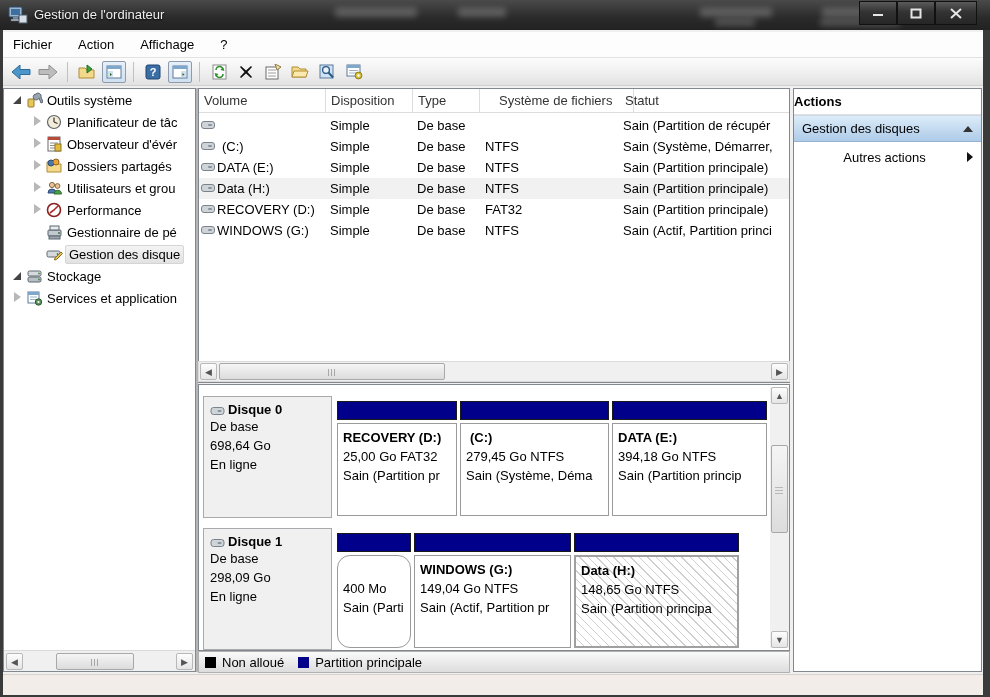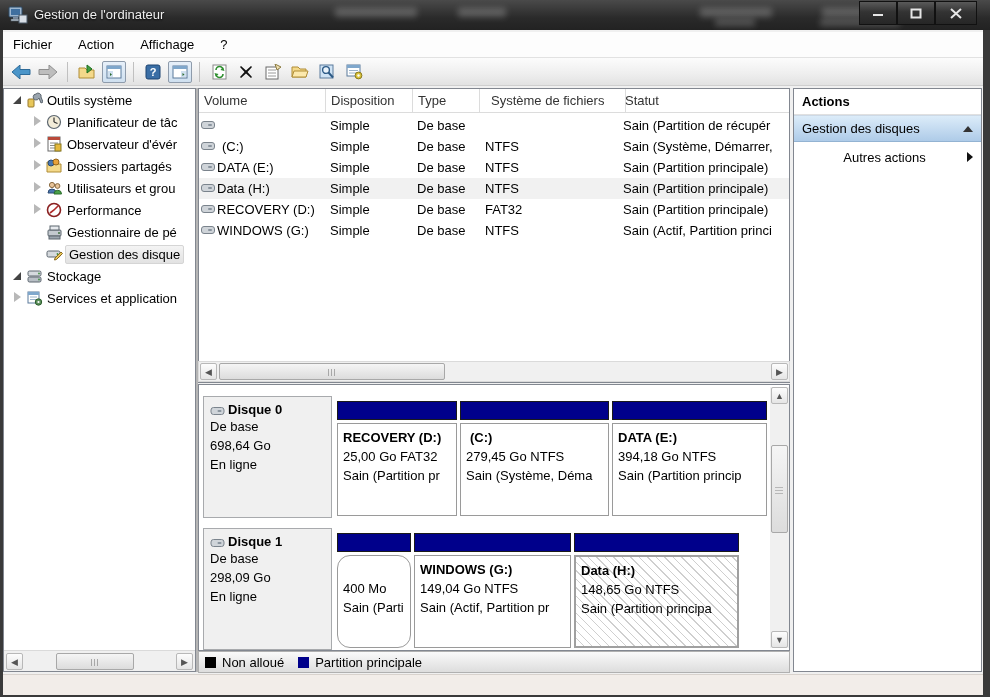--- a/index.html
+++ b/index.html
@@ -82,21 +82,21 @@
   .pt-body .l2,.pt-body .l3{font-size:13px;white-space:nowrap;line-height:19px;}
   .pt-body.hatched{background:repeating-linear-gradient(45deg,#fff 0 5px,#cfcfcf 5px 6px);border:2px solid #a0a0a0;}
 
   .legend-bar{position:absolute;left:198px;top:651px;width:592px;height:22px;
     background:linear-gradient(#fafafa,#dddddd);border:1px solid #b0b0b0;display:flex;align-items:center;padding-left:6px;gap:6px;}
   .lg-sq{width:11px;height:11px;flex:0 0 11px;}
   .lg-lbl{font-size:13px;margin-right:8px;white-space:nowrap;}
 
   
   .actions-panel{position:absolute;left:793px;top:88px;width:189px;height:584px;background:#fff;border:1px solid #828790;}
-  .ap-header{height:26px;line-height:26px;padding-left:8px;font-weight:bold;font-size:13px;border-bottom:1px solid #e0e0e0;}
+  .ap-header{height:26px;line-height:26px;padding-left:0;font-weight:bold;font-size:13px;border-bottom:1px solid #e0e0e0;}
   .ap-group{height:27px;display:flex;align-items:center;padding:0 8px;
     background:linear-gradient(#dcecf9,#aecbe8);border-top:1px solid #cdd9e6;border-bottom:1px solid #93b3d2;font-size:13px;}
   .ap-group .g-lbl{flex:1;}
   .ap-more{height:30px;display:flex;align-items:center;padding:0 8px;font-size:13px;}
   .ap-more .m-lbl{flex:1;text-align:center;}
   .tri-up{width:0;height:0;border-left:5px solid transparent;border-right:5px solid transparent;border-bottom:6px solid #333;}
   .tri-right{width:0;height:0;border-top:5px solid transparent;border-bottom:5px solid transparent;border-left:6px solid #111;}
 
   .divider-v{position:absolute;background:#b5b5b5;}
 </style>
@@ -341,21 +341,21 @@
     </div>
   </div>
 
   <div class="divider-v" style="left:196px;top:88px;width:2px;height:584px;"></div>
 
   <div class="volume-pane">
     <div class="vt-header">
       <span class="vt-hcell" style="left:0;width:127px;">Volume</span>
       <span class="vt-hcell" style="left:127px;width:87px;">Disposition</span>
       <span class="vt-hcell" style="left:214px;width:67px;">Type</span>
-      <span class="vt-hcell" style="left:287px;width:140px;">Système de fichiers</span>
+      <span class="vt-hcell" style="left:295px;width:140px;">Système de fichiers</span>
       <span class="vt-hcell" style="left:421px;width:171px;border-right:none;">Statut</span>
     </div>
 
     <div class="vt-row" style="top:26px;">
       <svg class="vol-ico" width="14" height="10" viewBox="0 0 14 10">
           <rect x="0.5" y="1.5" width="13" height="7" rx="2.5" fill="#cfd4d9" stroke="#7a838c"></rect>
           <rect x="7" y="4" width="4" height="2" rx="1" fill="#8a949e"></rect>
         </svg>
       <span class="vt-cell c-vol"></span>
       <span class="vt-cell c-disp">Simple</span>

